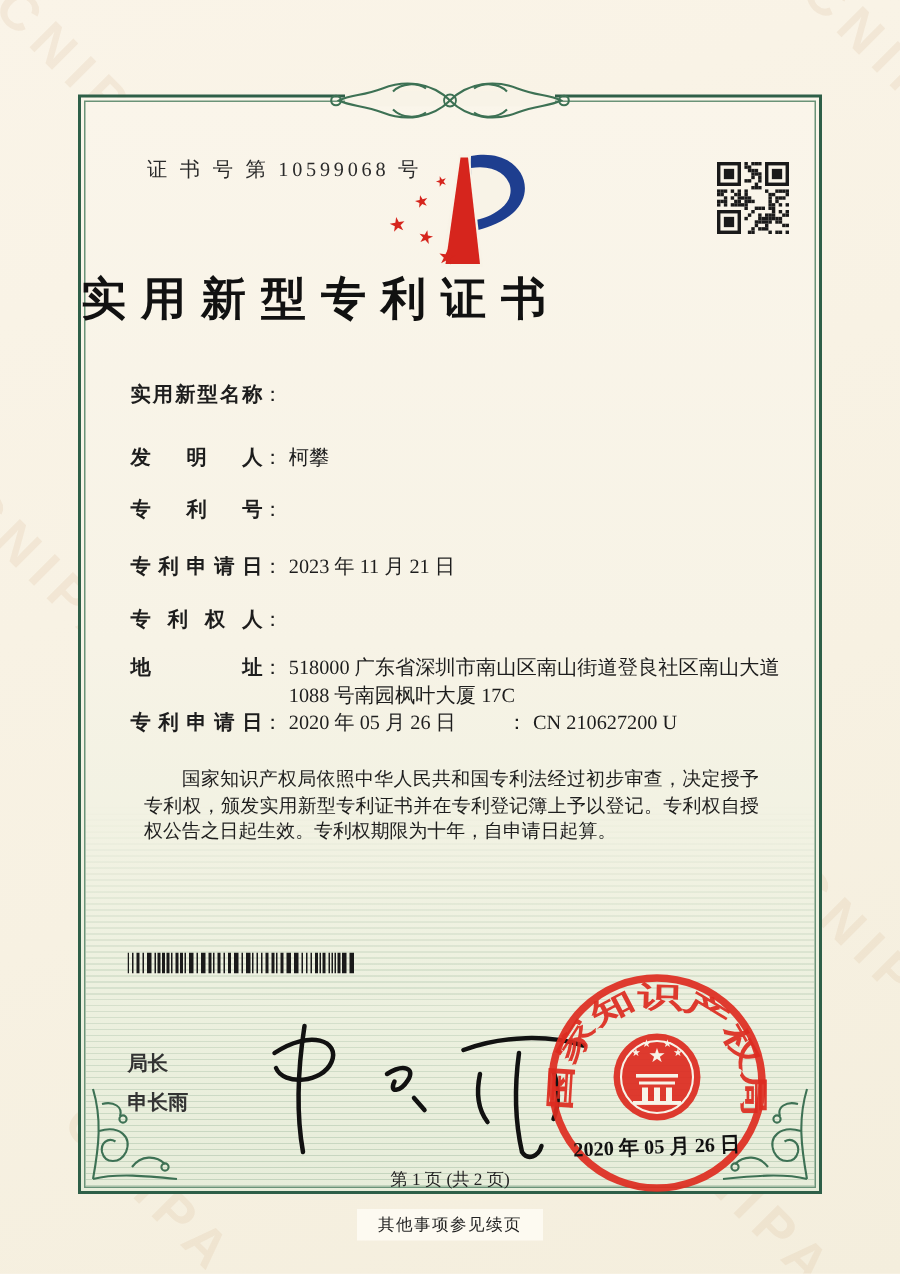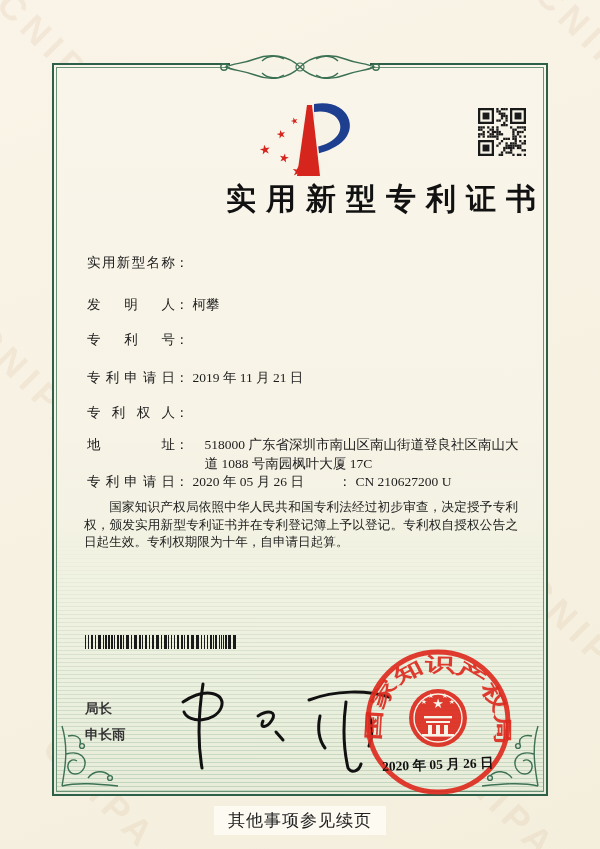--- a/index.html
+++ b/index.html
@@ -19,41 +19,41 @@
   .guilloche{position:absolute;left:3px;right:3px;bottom:3px;height:255px;
         background:repeating-linear-gradient(0deg,rgba(104,148,114,0.28) 0 1px,transparent 1px 4px);
         -webkit-mask-image:linear-gradient(to bottom,transparent 0,rgba(0,0,0,.5) 40%,#000 100%);
         mask-image:linear-gradient(to bottom,transparent 0,rgba(0,0,0,.5) 40%,#000 100%);pointer-events:none;}
   .flourish-top{position:absolute;left:50%;top:-16px;transform:translateX(-50%);}
   .corner{position:absolute;bottom:4px;}
   .corner.left{left:4px;} .corner.right{right:4px;transform:scaleX(-1);}
   .certno{position:absolute;left:44px;top:39px;font-size:13.5px;letter-spacing:2.5px;color:#2a2a2a;}
   .logo{position:absolute;left:194px;top:33px;}
   .qr{position:absolute;left:424px;top:43px;width:48px;height:48px;}
-  .title{position:absolute;left:0;right:0;top:114px;text-align:right;
+  .title{position:absolute;left:0;right:0;top:114px;text-align:left;
          font-size:30px;font-weight:700;letter-spacing:10px;color:#111;}
   .fields{position:absolute;left:33px;right:24px;top:0;font-size:13.5px;color:#1d1d1d;}
   .frow{position:absolute;left:0;right:0;display:flex;align-items:flex-start;line-height:19px;}
-  .flabel{display:inline-block;width:88px;text-align:justify;text-align-last:justify;flex:0 0 88px;}
+  .flabel{display:inline-block;width:88px;text-align:justify;text-align-last:justify;flex:0 0 88px;font-weight:bold;}
   .fcolon{flex:0 0 auto;margin-right:4px;}
   .fvalue{flex:0 1 auto;}
-  .addr .fvalue{width:338px;margin-left:12px;}
+  .addr .fvalue{width:338px;}
   .grant2{display:flex;margin-left:34px;}
   .glabel{letter-spacing:1px;margin-right:0;}
   .paras{position:absolute;left:30px;right:28px;top:434px;font-size:12.6px;line-height:17.6px;
          text-align:justify;color:#1d1d1d;}
-  .paras p{margin:0;text-indent:2em;}
+  .paras p{margin:12px;text-indent:2em;}
   .barcode{position:absolute;left:31px;top:570px;}
   .officer{position:absolute;left:31px;top:631px;font-family:Liberation Serif, serif;
            font-weight:700;font-size:13.5px;color:#333;line-height:26px;}
   .sig{position:absolute;left:103px;top:603px;}
   .seal{position:absolute;left:308px;top:581px;}
   .pagenum{position:absolute;left:0;right:0;top:714px;text-align:center;font-size:11.5px;color:#222;}
   .contnote{position:absolute;left:50%;top:806px;transform:translateX(-50%);z-index:1;
-            background:#fdfaf1;padding:3px 14px;font-size:17px;color:#222;letter-spacing:1px;}
+            background:#fdfaf1;padding:3px 14px;font-size:11px;color:#222;letter-spacing:1px;}
 </style>
 </head>
 <body>
 
 <div class="page">
 
   <span class="wm" style="left:-18px;top:28px">CNIPA</span>
   <span class="wm" style="left:520px;top:18px">CNIPA</span>
   <span class="wm" style="left:-42px;top:360px">CNIPA</span>
   <span class="wm" style="left:388px;top:222px">CNIPA</span>
@@ -70,20 +70,21 @@
       <g stroke="#3d7154" fill="none" stroke-width="1.4">
         <path d="M100 18 C88 6 70 4 55 10 C42 15 34 14 26 18 C34 22 42 21 55 26 C70 32 88 30 100 18Z"></path>
         <path d="M100 18 C112 6 130 4 145 10 C158 15 166 14 174 18 C166 22 158 21 145 26 C130 32 112 30 100 18Z"></path>
         <circle cx="24" cy="18" r="3.2"></circle>
           <circle cx="176" cy="18" r="3.2"></circle>
         <path d="M62 12 C68 6 78 6 84 10 M62 24 C68 30 78 30 84 26 M116 10 C122 6 132 6 138 12 M116 26 C122 30 132 30 138 24"></path>
         <circle cx="100" cy="18" r="4" stroke-width="1.2"></circle>
       </g>
     </svg>
 
+    <div class="certno">证 书 号 第 10599068 号</div>
 
     <svg class="logo" width="112" height="82" viewBox="0 0 112 82">
       <path d="M66 6 C98 0 112 28 94 44 C86 51 76 54 68 56 L71 80 L63 80 Z" fill="#1e3e8f"></path>
       <path d="M66 14 C90 10 100 30 86 41 C80 46 73 48 68 49 Z" fill="#f8f3e7"></path>
       <polygon points="58,5 65,5 74,80 46,80" fill="#f8f3e7"></polygon>
       <polygon points="59,7 64,7 72,78 49,78" fill="#d6251d"></polygon>
       <g fill="#d6251d" font-family="'DejaVu Sans',sans-serif" text-anchor="middle">
         <text x="46" y="26" font-size="9" transform="rotate(-18 46 22)">★</text>
         <text x="33" y="40" font-size="11" transform="rotate(-14 33 36)">★</text>
         <text x="17" y="56" font-size="13" transform="rotate(-10 17 52)">★</text>
@@ -239,21 +240,21 @@
           <span class="fcolon">：</span>
           <span class="fvalue">柯攀</span>
       </div>
       <div class="frow" style="top:265px">
         <span class="flabel">专利号</span>
           <span class="fcolon">：</span>
       </div>
       <div class="frow" style="top:303px">
         <span class="flabel">专利申请日</span>
           <span class="fcolon">：</span>
-          <span class="fvalue">2019 年 11 月 21 日</span>
+          <span class="fvalue">2023 年 11 月 21 日</span>
       </div>
       <div class="frow" style="top:338px">
         <span class="flabel">专利权人</span>
           <span class="fcolon">：</span>
       </div>
       <div class="frow addr" style="top:370px">
         <span class="flabel">地址</span>
           <span class="fcolon">：</span>
           <span class="fvalue">518000 广东省深圳市南山区南山街道登良社区南山大道 1088 号南园枫叶大厦 17C</span>
       </div>
@@ -361,20 +362,21 @@
           <rect x="64" y="75" width="24" height="2"></rect>
           <rect x="66" y="79" width="4" height="9"></rect>
           <rect x="74" y="79" width="4" height="9"></rect>
           <rect x="82" y="79" width="4" height="9"></rect>
           <rect x="60" y="88" width="32" height="2.6"></rect>
         </g>
       </g>
       <text x="76" y="123" text-anchor="middle" font-size="13.5" font-weight="bold" fill="#111" transform="rotate(-2 76 123)">2020 年 05 月 26 日</text>
     </svg>
 
+    <div class="pagenum">第 1 页 (共 2 页)</div>
 
     <svg class="corner left" width="64" height="66" viewBox="0 0 64 66">
       <g stroke="#3d7154" fill="none" stroke-width="1.4">
         <path d="M4 2 C10 22 8 40 4 62 M4 62 C20 58 40 60 60 62"></path>
         <path d="M8 30 C22 26 30 34 26 44 C22 52 12 52 10 44 C9 38 14 34 19 37"></path>
         <path d="M10 12 C18 10 24 14 22 20 M30 54 C36 46 46 46 52 52"></path>
         <circle cx="24" cy="22" r="2.4"></circle>
           <circle cx="52" cy="54" r="2.4"></circle>
       </g>
     </svg>

